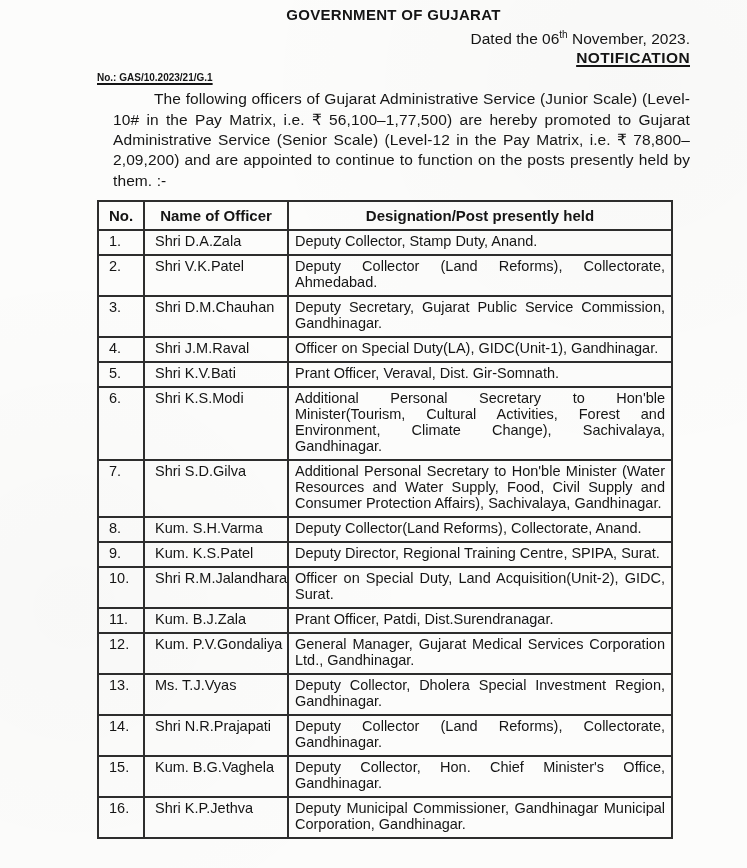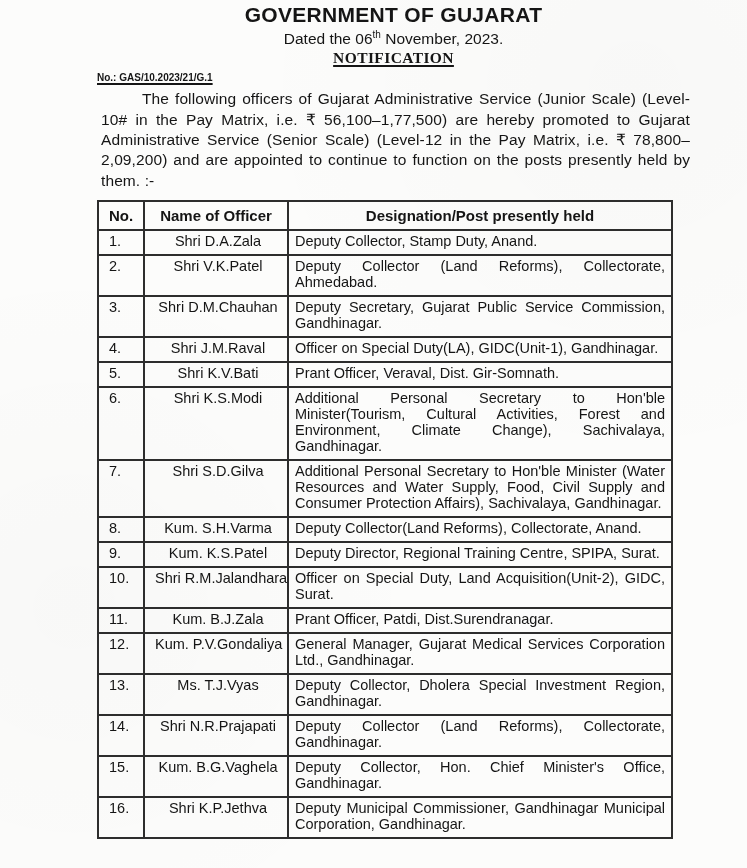--- a/index.html
+++ b/index.html
@@ -21,52 +21,52 @@
     height: 868px;
     padding: 5px 57px 0 97px;
     background:
       radial-gradient(circle at 85% 10%, rgba(0,0,0,0.015), transparent 40%),
       radial-gradient(circle at 10% 70%, rgba(0,0,0,0.015), transparent 40%),
       #fcfcfb;
   }
   .hdr { text-align: center; }
   .hdr-title {
     font-weight: bold;
-    font-size: 21px;
+    font-size: 15px;
     line-height: 20px;
     letter-spacing: 0.3px;
   }
   .hdr-line {
     font-size: 15.5px;
     line-height: 19px;
   }
-  .hdr-date { font-size: 15.5px; line-height: 19px; }
+  .hdr-date { font-size: 15.5px; line-height: 19px; text-align: right; }
   .hdr-date sup { font-size: 10px; }
-  .notif-wrap { text-align: center; line-height: 19px; font-family: Liberation Serif, serif; }
+  .notif-wrap { text-align: right; line-height: 19px; }
   .notif {
     font-weight: bold;
     font-size: 15.5px;
     letter-spacing: 0.4px;
     text-decoration: underline;
     text-decoration-thickness: 2px;
     text-underline-offset: 2px;
   }
   .refno {
     margin-top: 1px;
     font-weight: bold;
     font-size: 10px;
     line-height: 20px;
   }
   .refno span {
     text-decoration: underline;
     text-decoration-thickness: 1.5px;
     text-underline-offset: 2px;
   }
   .para {
-    margin: 1px 0 0 4px;
+    margin: 1px 0 0 16px;
     font-size: 15.5px;
     line-height: 20.4px;
     text-align: justify;
     text-indent: 41px;
     letter-spacing: 0.1px;
   }
   table.officers {
     border-collapse: collapse;
     margin-top: 9px;
     width: 574px;
@@ -86,21 +86,21 @@
     padding: 6px 2px 5px;
     text-align: center;
     line-height: 16px;
   }
   .officers td {
     font-size: 14.5px;
     line-height: 16px;
     padding: 2px 6px 5px;
   }
   td.c-no   { padding-left: 10px; }
-  td.c-name { padding-left: 10px; white-space: nowrap; overflow: hidden; text-align: center; }
+  td.c-name { padding-left: 10px; white-space: nowrap; overflow: hidden; }
   td.c-desig{ text-align: justify; }
 </style>
 </head>
 <body>
 
 <div class="page">
 
   <div class="hdr">
     <div class="hdr-title">GOVERNMENT OF GUJARAT</div>
     <div class="hdr-date"><span>Dated the 06</span><sup>th</sup><span> November, 2023.</span></div>

